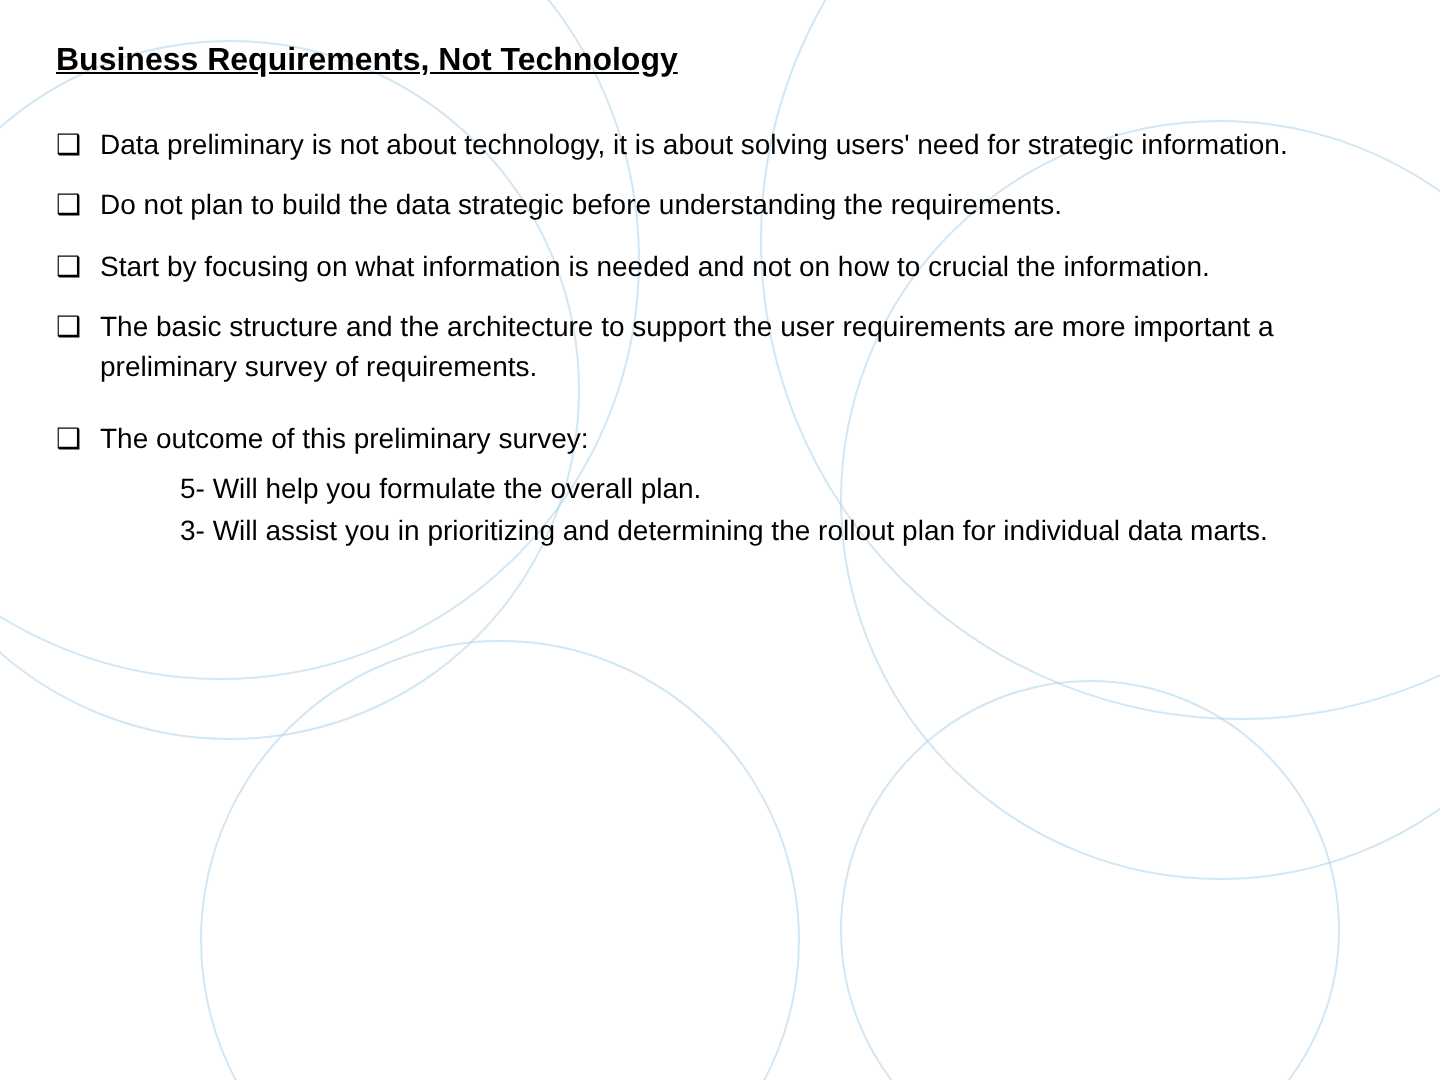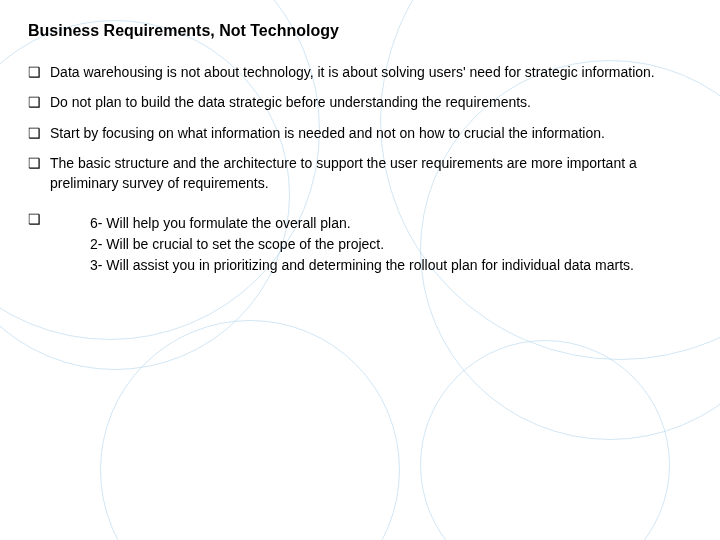--- a/index.html
+++ b/index.html
@@ -78,20 +78,21 @@
 
     .content {
       position: relative;
       z-index: 1;
       padding: 22px 28px 20px 28px;
     }
 
     .title {
       font-size: 16px;
       font-weight: bold;
+      text-decoration: underline;
       color: #000000;
       margin-bottom: 22px;
     }
 
     .bullet-list {
       list-style: none;
       padding: 0;
     }
 
     .bullet-item {
@@ -157,41 +158,41 @@
   <div class="bg-circle circle5"></div>
   <div class="bg-circle circle6"></div>
 </div>
 
 <div class="content">
   <div class="title">Business Requirements, Not Technology</div>
 
   <ul class="bullet-list">
     <li class="bullet-item">
       <span class="bullet">❑</span>
-      <span class="text">Data warehousing is not about technology, it is about solving users' need for strategic information.</span>
+      <span class="text">Data preliminary is not about technology, it is about solving users' need for strategic information.</span>
     </li>
     <li class="bullet-item">
       <span class="bullet">❑</span>
       <span class="text">Do not plan to build the data strategic before understanding the requirements.</span>
     </li>
     <li class="bullet-item">
       <span class="bullet">❑</span>
       <span class="text">Start by focusing on what information is needed and not on how to crucial the information.</span>
     </li>
     <li class="bullet-item">
       <span class="bullet">❑</span>
       <span class="text">The basic structure and the architecture to support the user requirements are more important  a preliminary survey of requirements.</span>
     </li>
   </ul>
 
   <div class="outcome-section">
     <div class="outcome-item">
       <span class="bullet">❑</span>
       <div class="outcome-content">
+        <span>The outcome of this preliminary survey:</span>
         <div class="sub-list">
-          <div class="sub-list-item">6- Will help you formulate the overall plan.</div>
-          <div class="sub-list-item">2- Will be crucial to set the scope of the project.</div>
+          <div class="sub-list-item">5- Will help you formulate the overall plan.</div>
           <div class="sub-list-item">3- Will assist you in prioritizing and determining the rollout plan for individual data marts.</div>
         </div>
       </div>
     </div>
   </div>
 </div>
 
 </body></html>

